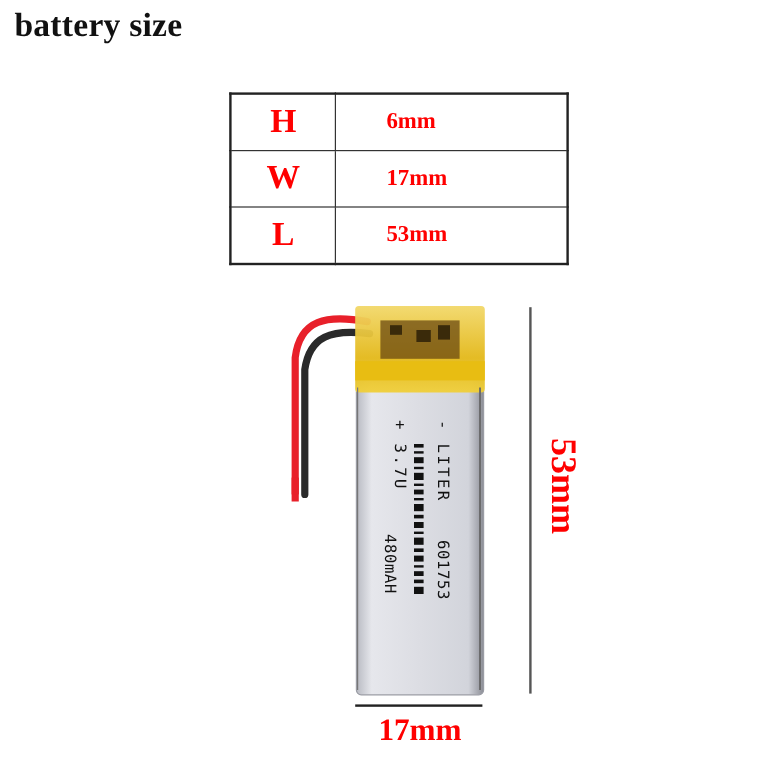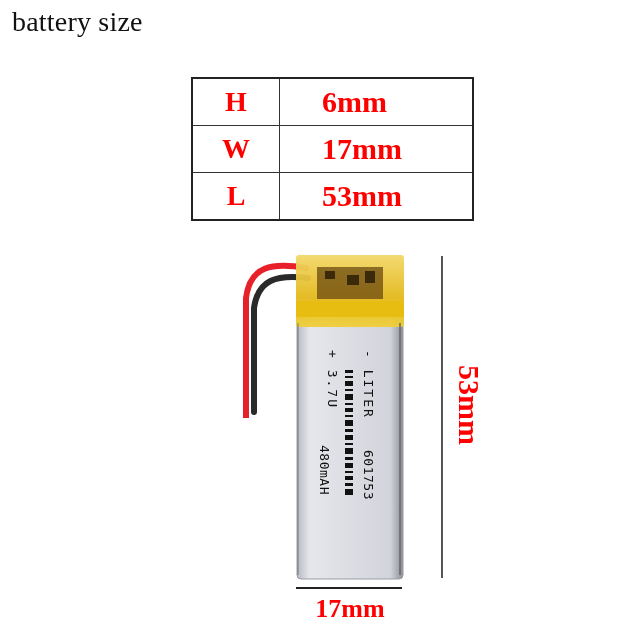--- a/index.html
+++ b/index.html
@@ -1,21 +1,21 @@
 <!DOCTYPE html>
 <html><head>
 <meta charset="utf-8">
 <style>
   html, body { margin:0; padding:0; }
   body { width:640px; height:640px; background:#ffffff; position:relative; overflow:hidden; font-family:"DejaVu Serif", serif; }
-  .title { position:absolute; left:12px; top:6px; font-family:"Liberation Serif", serif; font-weight:normal; font-size:28px; color:#111; letter-spacing:0.2px; }
+  .title { position:absolute; left:12px; top:6px; font-family:"Liberation Serif", serif; font-weight:bold; font-size:28px; color:#111; letter-spacing:0.2px; }
   table.spec { position:absolute; left:191px; top:77px; width:283px; height:138px; border-collapse:collapse; border:2px solid #222; }
   table.spec td { border:1.5px solid #333; font-family:"Liberation Serif", serif; font-weight:bold; color:#ff0000; height:44px; }
   table.spec td.k { width:84px; text-align:center; font-size:28px; }
-  table.spec td.v { padding-left:42px; font-size:30px; }
+  table.spec td.v { padding-left:42px; font-size:19px; }
   .battery { position:absolute; left:295px; top:253px; width:110px; height:328px; }
   .wires { position:absolute; left:232px; top:258px; width:80px; height:160px; }
   .dimline-v { position:absolute; left:441px; top:256px; width:2px; height:322px; background:#555; }
   .dimlabel-v { position:absolute; left:428px; top:365px; width:70px; height:100px; }
   .dimlabel-v span { display:block; transform:rotate(90deg); transform-origin:left top; position:absolute; left:58px; top:0; white-space:nowrap; font-family:"Liberation Serif", serif; font-weight:bold; font-size:30px; color:#ff0000; }
   .dimline-h { position:absolute; left:296px; top:587px; width:106px; height:2px; background:#222; }
   .dimlabel-h { position:absolute; left:296px; top:594px; width:108px; text-align:center; font-family:"Liberation Serif", serif; font-weight:bold; font-size:26px; color:#ff0000; }
   .label-text { position:absolute; font-family:"DejaVu Sans Mono", monospace; font-size:13px; color:#111; transform:rotate(90deg); transform-origin:left top; white-space:nowrap; letter-spacing:2px; }
 </style>
 </head>

